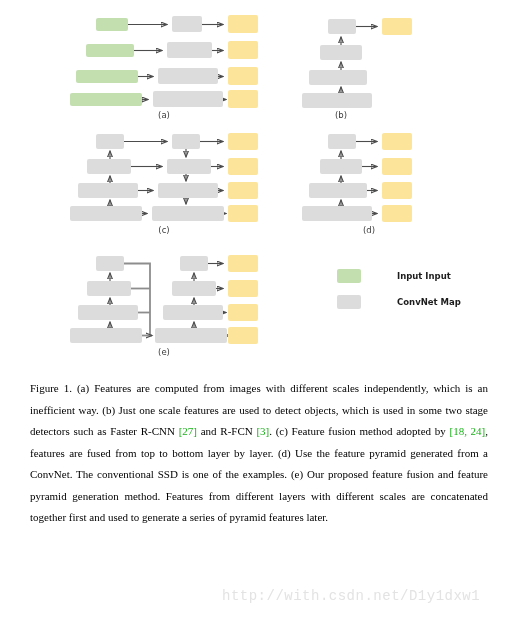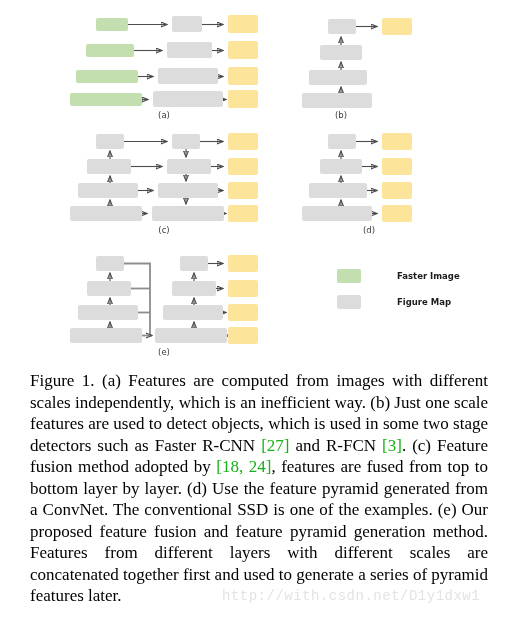--- a/index.html
+++ b/index.html
@@ -74,24 +74,24 @@
     font-weight: bold;
     color: #1c1c1c;
     margin-left: 36px;
     white-space: nowrap;
   }
 
   
   #caption {
     position: absolute;
     left: 30px;
-    top: 370px;
+    top: 378px;
     width: 458px;
     font-family: "Liberation Serif", serif;
-    font-size: 17px;
+    font-size: 11px;
     line-height: 21.5px;
     color: #000000;
     text-align: justify;
     text-justify: inter-word;
   }
   #caption .cite { color: #19b119; }
 
   #watermark {
     position: absolute;
     left: 222px;
@@ -268,25 +268,25 @@
     <div class="blk yellow" style="left:228px; top:304px; width:30px; height:17px;"></div>
     <div class="blk gray" style="left:155px; top:328px; width:72px; height:15px;"></div>
     <div class="blk yellow" style="left:228px; top:327px; width:30px; height:17px;"></div>
 
     <div class="panel-label" style="left:144px; top:347px;">(e)</div>
   </div>
 
   <div id="legend">
     <div class="legend-row">
       <span class="legend-swatch" style="background:#c3dfaf;"></span>
-      <span class="legend-text">Faster Image</span>
+      <span class="legend-text">Input Input</span>
     </div>
     <div class="legend-row">
       <span class="legend-swatch" style="background:#dcdcdc;"></span>
-      <span class="legend-text">Figure Map</span>
+      <span class="legend-text">ConvNet Map</span>
     </div>
   </div>
 
 </div>
 
 <div id="caption"><span>Figure 1. (a) Features are computed from images with different scales independently, which is an inefficient way. (b) Just one scale features are used to detect objects, which is used in some two stage detectors such as Faster R-CNN </span><span class="cite">[27]</span><span> and R-FCN </span><span class="cite">[3]</span><span>. (c) Feature fusion method adopted by </span><span class="cite">[18, 24]</span><span>, features are fused from top to bottom layer by layer. (d) Use the feature pyramid generated from a ConvNet. The conventional SSD is one of the examples. (e) Our proposed feature fusion and feature pyramid generation method. Features from different layers with different scales are concatenated together first and used to generate a series of pyramid features later.</span></div>
 
 <div id="watermark">http://with.csdn.net/D1y1dxw1</div>
 
 </body></html>

